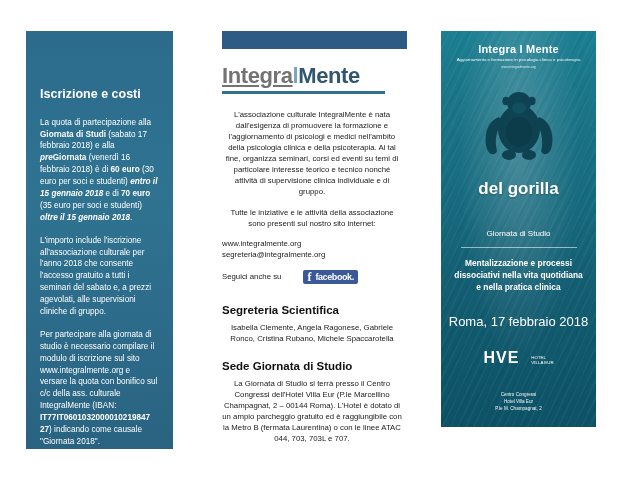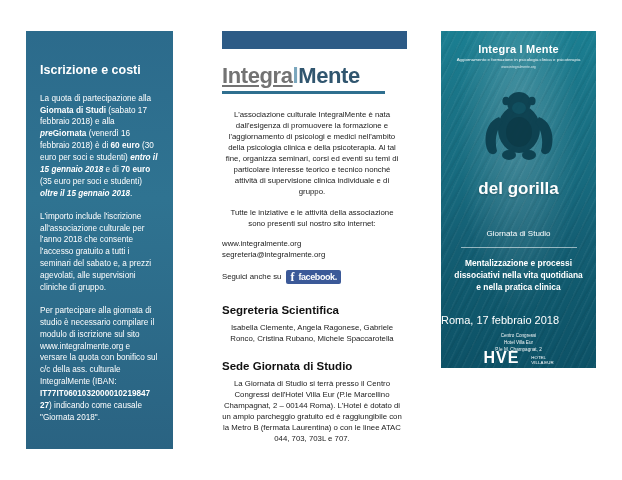--- a/index.html
+++ b/index.html
@@ -31,20 +31,21 @@
     background: linear-gradient(180deg, #2c6b8c 0%, #2f7391 40%, #2a6382 100%);
     color: #ffffff;
     box-sizing: border-box;
     padding: 32px 14px 10px 14px;
   }
   .left-title {
     font-size: 12.5px;
     font-weight: bold;
     line-height: 1.25;
     margin-bottom: 14px;
+    margin-top: 24px;
   }
   .left-para {
     font-size: 8.2px;
     line-height: 1.45;
     margin-bottom: 11px;
     text-align: left;
   }
   .left-para b { font-weight: bold; }
   .left-para i { }
 
@@ -105,21 +106,21 @@
     font-size: 7.8px;
     line-height: 1.42;
     color: #1a1a1a;
     text-decoration: none;
     display: block;
   }
   .follow-row {
     display: flex;
     align-items: center;
     margin-top: 10px;
-    gap: 5px;
+    gap: 22px;
   }
   .follow-label {
     font-size: 7.8px;
     color: #1a1a1a;
   }
   .fb-badge {
     display: inline-flex;
     align-items: center;
     background: #3b5998;
     color: #ffffff;
@@ -148,21 +149,21 @@
     margin: 20px 0 6px 0;
   }
   .mid-head.second { margin-top: 16px; }
 
   
   .right-panel {
     position: absolute;
     left: 441px;
     top: 31px;
     width: 155px;
-    height: 337px;
+    height: 396px;
     overflow: hidden;
     background: #0f172a;
   }
   .poster-bg {
     position: absolute;
     inset: 0;
     background:
       radial-gradient(ellipse at 50% 28%, rgba(255,255,255,0.20) 0%, rgba(255,255,255,0) 55%),
       linear-gradient(180deg, #1b7f92 0%, #1a7386 22%, #176a7e 45%, #145f74 62%, #10596d 78%, #0d5267 100%);
   }
@@ -247,22 +248,23 @@
     font-weight: bold;
     line-height: 1.45;
     padding: 0 8px;
     box-sizing: border-box;
   }
   .poster-date {
     position: absolute;
     left: 0;
     top: 283px;
     width: 100%;
-    color: #ffffff;
-    font-size: 11px;
+    text-align: center;
+    color: #ffffff;
+    font-size: 13px;
   }
   .poster-hotel-logo {
     position: absolute;
     left: 0;
     top: 318px;
     width: 100%;
     text-align: center;
     color: #ffffff;
   }
   .hotel-mark {

